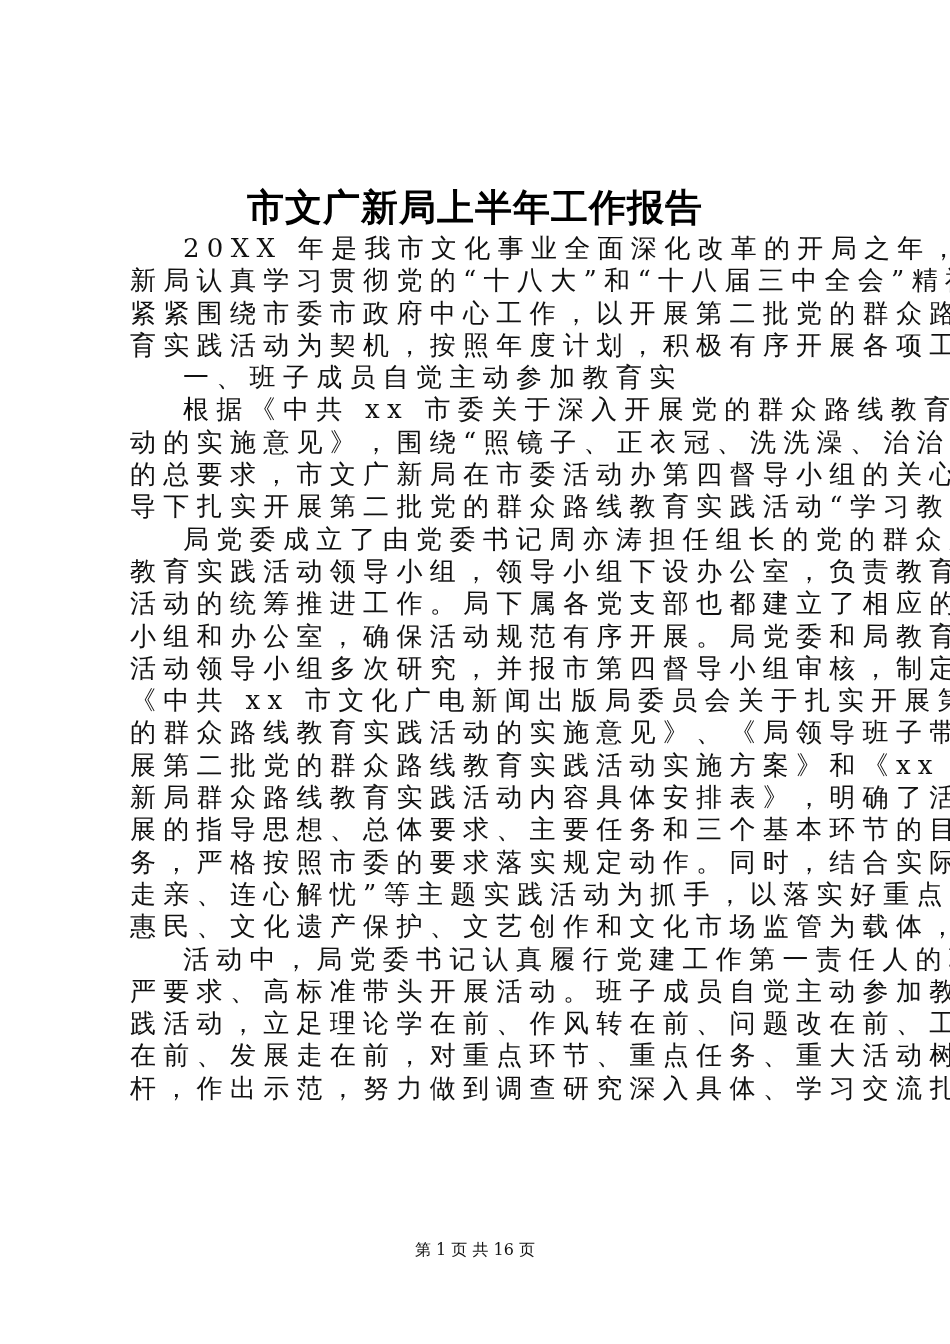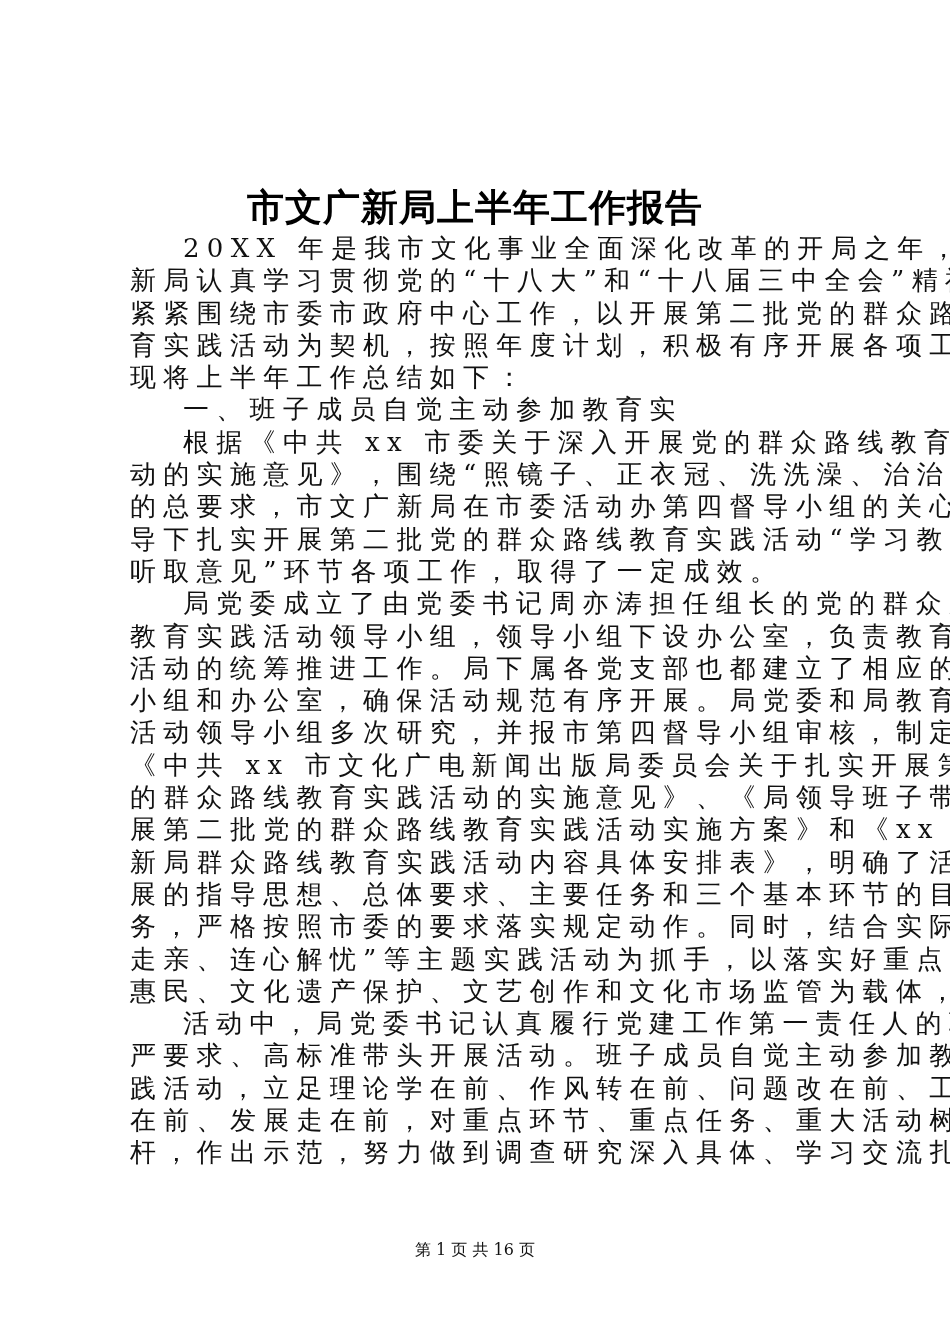--- a/index.html
+++ b/index.html
@@ -26,27 +26,25 @@
 <body>
 
 <div class="page">
   <div class="title">市文广新局上半年工作报告</div>
 
   <div class="body" id="body">
       <span class="ln ind">20XX 年是我市文化事业全面深化改革的开局之年，市文广</span>
       <span class="ln">新局认真学习贯彻党的“十八大”和“十八届三中全会”精神，</span>
       <span class="ln">紧紧围绕市委市政府中心工作，以开展第二批党的群众路线教</span>
       <span class="ln">育实践活动为契机，按照年度计划，积极有序开展各项工作。</span>
-      <span class="ln">现将上半年工作总结如下：</span>
       <span class="ln ind">一、班子成员自觉主动参加教育实</span>
       <span class="ln ind">根据《中共 xx 市委关于深入开展党的群众路线教育实践活</span>
       <span class="ln">动的实施意见》，围绕“照镜子、正衣冠、洗洗澡、治治病”</span>
       <span class="ln">的总要求，市文广新局在市委活动办第四督导小组的关心、指</span>
       <span class="ln">导下扎实开展第二批党的群众路线教育实践活动“学习教育、</span>
-      <span class="ln">听取意见”环节各项工作，取得了一定成效。</span>
       <span class="ln ind">局党委成立了由党委书记周亦涛担任组长的党的群众路线</span>
       <span class="ln">教育实践活动领导小组，领导小组下设办公室，负责教育实践</span>
       <span class="ln">活动的统筹推进工作。局下属各党支部也都建立了相应的领导</span>
       <span class="ln">小组和办公室，确保活动规范有序开展。局党委和局教育实践</span>
       <span class="ln">活动领导小组多次研究，并报市第四督导小组审核，制定了</span>
       <span class="ln">《中共 xx 市文化广电新闻出版局委员会关于扎实开展第二批党</span>
       <span class="ln">的群众路线教育实践活动的实施意见》、《局领导班子带头开</span>
       <span class="ln">展第二批党的群众路线教育实践活动实施方案》和《xx 市文广</span>
       <span class="ln">新局群众路线教育实践活动内容具体安排表》，明确了活动开</span>
       <span class="ln">展的指导思想、总体要求、主要任务和三个基本环节的目标任</span>

